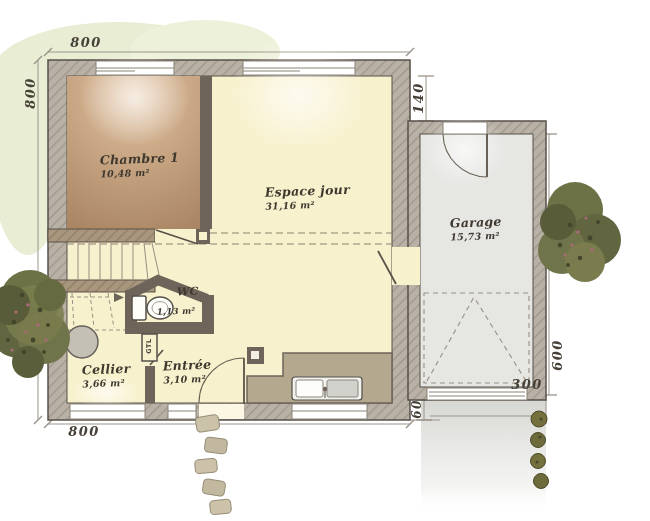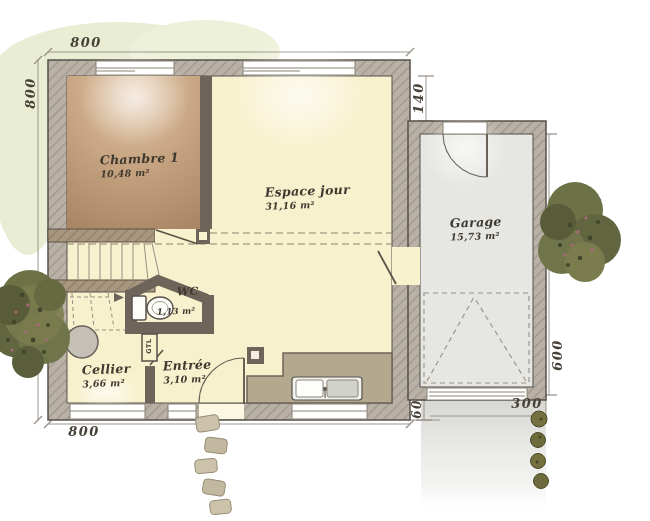--- a/index.html
+++ b/index.html
@@ -327,16 +327,16 @@
   <div class="ar">1,13 m²</div>
 </div>
 
 <div class="gtl" style="left:136px;top:341px;">GTL</div>
 
 <div class="dim" style="left:62px;top:36px;width:48px;">800</div>
 <div class="dim rot" style="left:10px;top:86px;width:42px;">800</div>
 <div class="dim" style="left:60px;top:425px;width:48px;">800</div>
 <div class="dim rot" style="left:400px;top:91px;width:38px;">140</div>
 <div class="dim rot" style="left:538px;top:348px;width:40px;">600</div>
-<div class="dim" style="left:505px;top:397px;width:44px;font-style:italic;">300</div>
+<div class="dim" style="left:505px;top:378px;width:44px;font-style:italic;">300</div>
 <div class="dim rot" style="left:402px;top:402px;width:30px;font-size:12px;">60</div>
 
 </div>
 
 </body></html>

